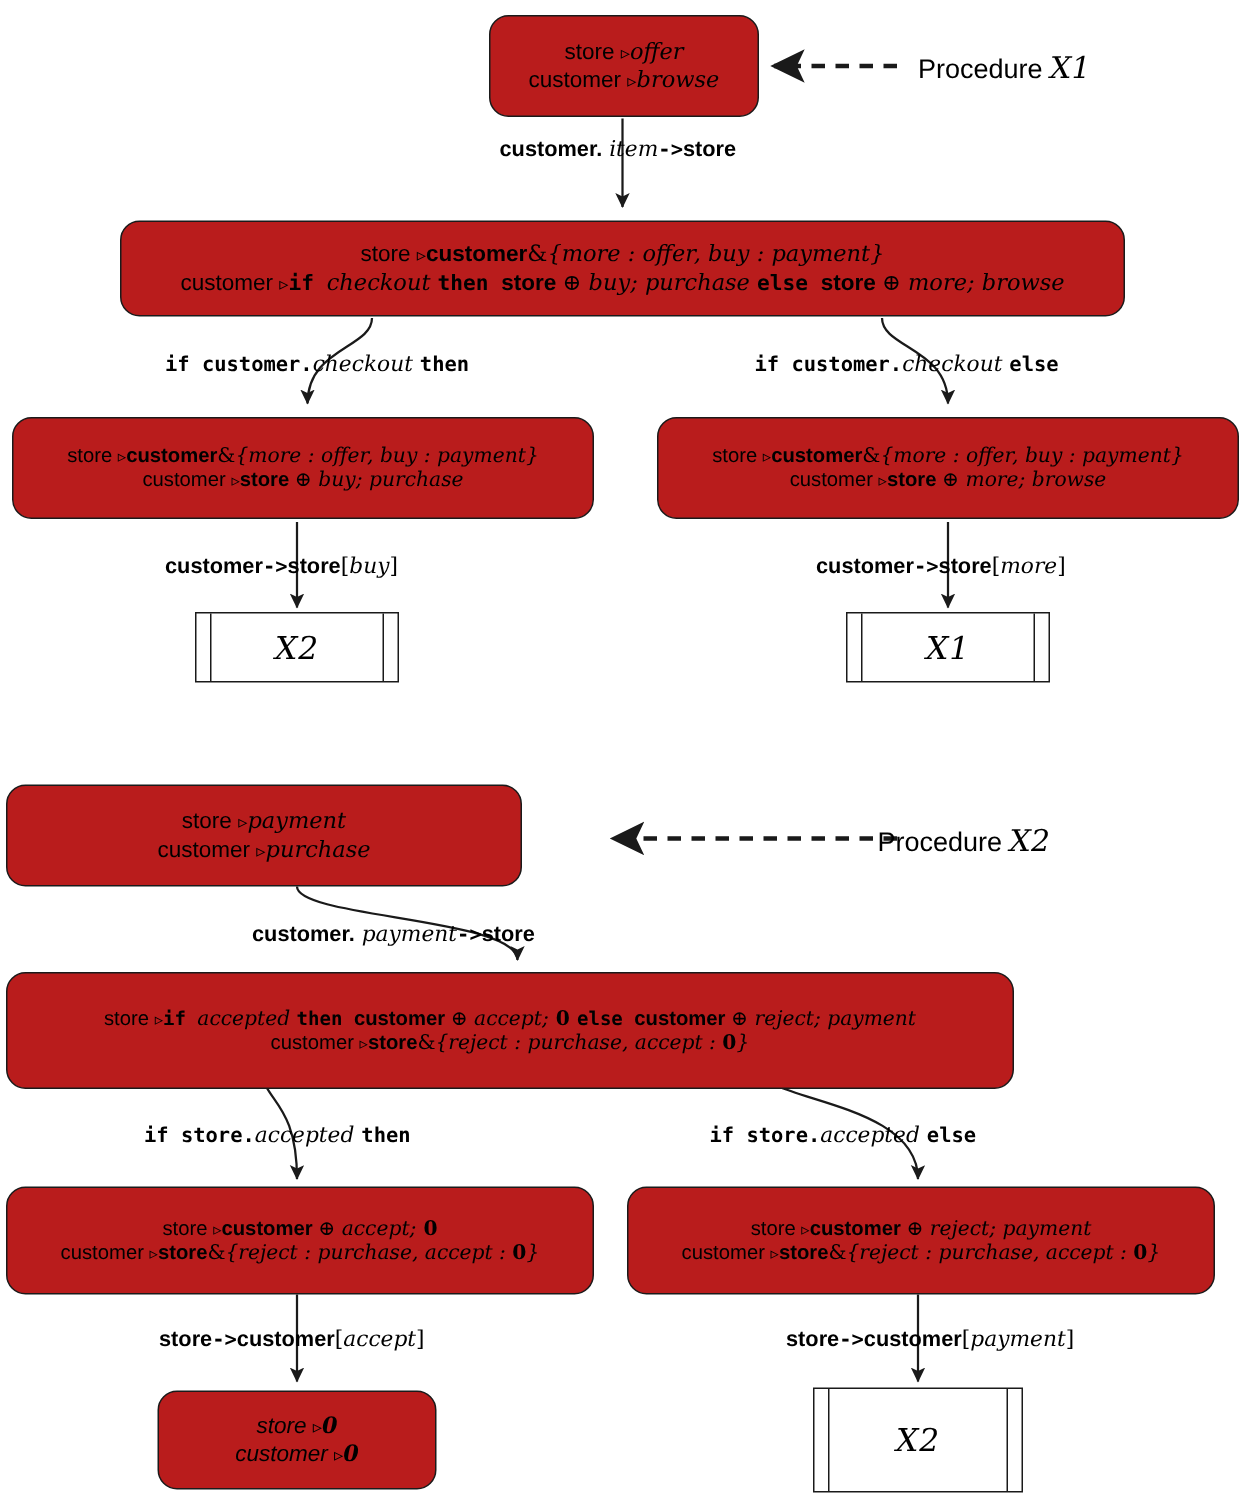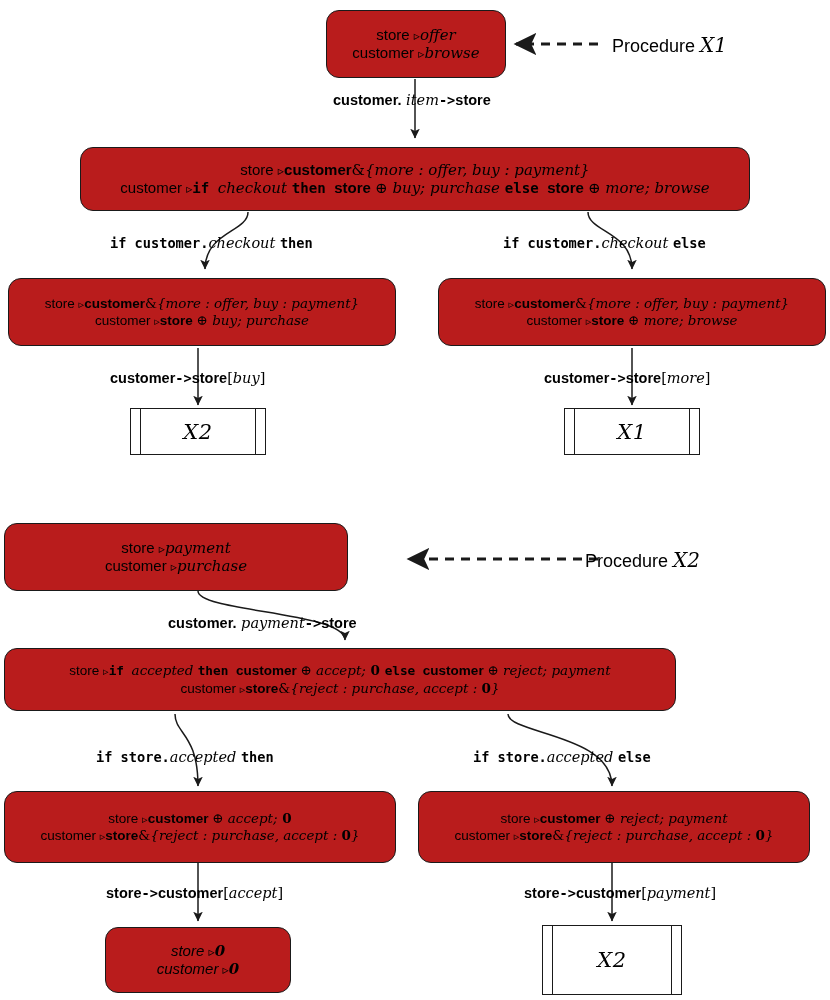--- a/index.html
+++ b/index.html
@@ -201,21 +201,21 @@
 
   <div class="annotation" style="left:585px; top:550px;">
     <span>Procedure</span>
     <span class="pid">X2</span>
   </div>
 
   <div class="edge-label" style="left:168px; top:616px;">
     <span><span class="sansb">customer.</span><span class="ital"> payment</span><span class="mono">-&gt;</span><span class="sansb">store</span></span>
   </div>
 
-  <div class="node" style="left:4px; top:648px; width:672px; height:63px;">
+  <div class="node" style="left:4px; top:648px; width:672px; height:78px;">
     <span class="line sm"><span class="sans">store </span><span class="tri">▹</span><span class="mono">if </span><span class="ital"> accepted </span><span class="mono">then </span><span class="sansb">customer </span><span class="serif">⊕ </span><span class="ital">accept;</span><span class="serifb"> 0 </span><span class="mono">else </span><span class="sansb">customer </span><span class="serif">⊕ </span><span class="ital">reject; payment</span></span>
     <span class="line sm"><span class="sans">customer </span><span class="tri">▹</span><span class="sansb">store</span><span class="serif">&amp;</span><span class="ital">{reject : purchase, accept : </span><span class="serifb">0</span><span class="ital">}</span></span>
   </div>
 
   <div class="edge-label" style="left:96px; top:750px;">
     <span><span class="mono">if </span><span class="mono">store.</span><span class="ital">accepted </span><span class="mono">then</span></span>
   </div>
   <div class="edge-label" style="left:473px; top:750px;">
     <span><span class="mono">if </span><span class="mono">store.</span><span class="ital">accepted </span><span class="mono">else</span></span>
   </div>

